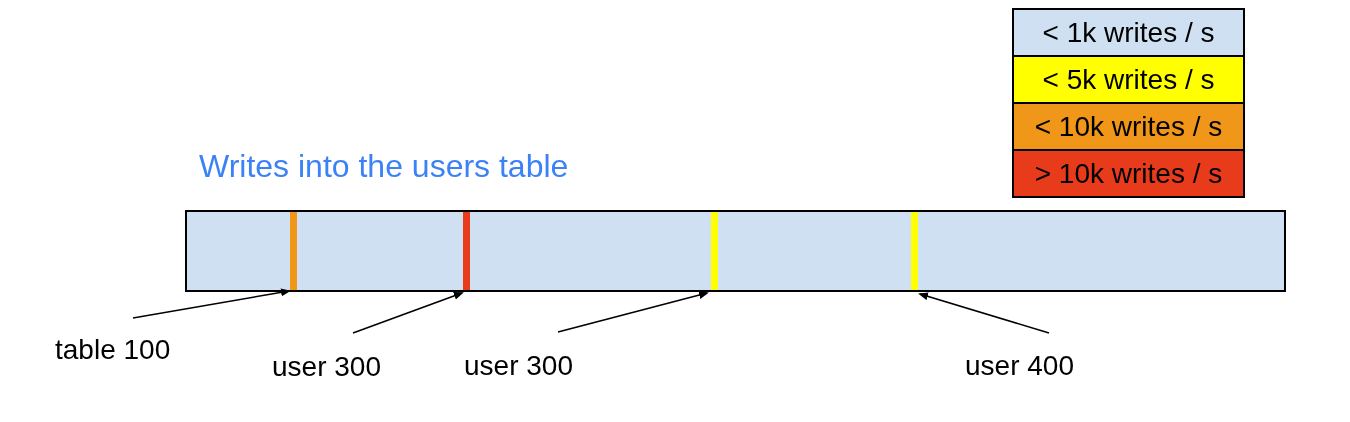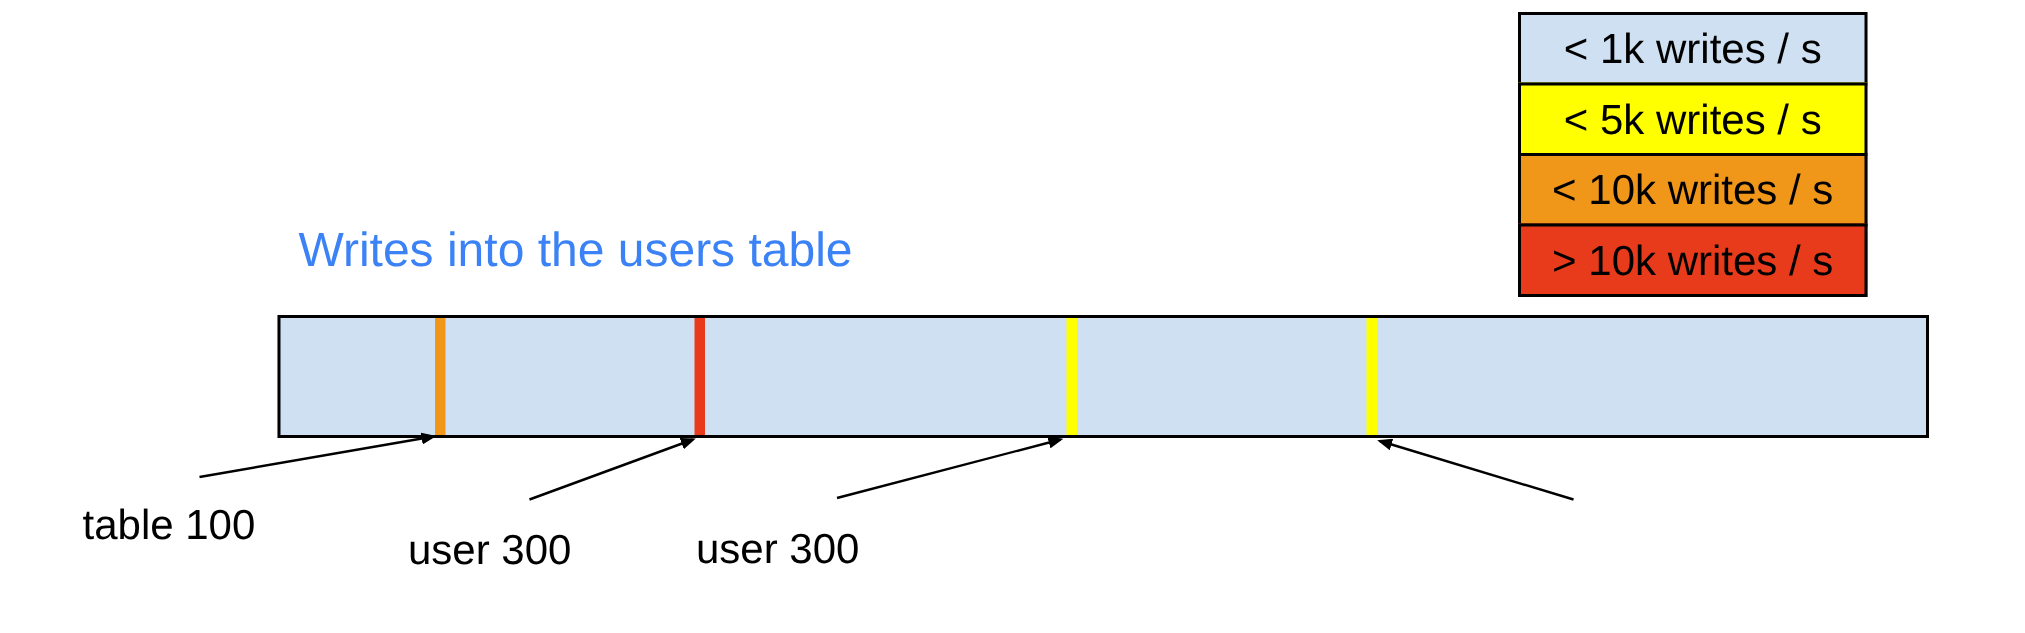--- a/index.html
+++ b/index.html
@@ -120,14 +120,15 @@
     </defs>
     <line x1="133" y1="318" x2="289" y2="291" stroke="#000000" stroke-width="1.6" marker-end="url(#arrowhead)"></line>
     <line x1="353" y1="333" x2="462" y2="293" stroke="#000000" stroke-width="1.6" marker-end="url(#arrowhead)"></line>
     <line x1="558" y1="332" x2="707" y2="293" stroke="#000000" stroke-width="1.6" marker-end="url(#arrowhead)"></line>
     <line x1="1049" y1="333" x2="920" y2="294" stroke="#000000" stroke-width="1.6" marker-end="url(#arrowhead)"></line>
   </svg>
 
   <div class="user-label user-label-100">table 100</div>
   <div class="user-label user-label-200">user 300</div>
   <div class="user-label user-label-300">user 300</div>
+  <div class="user-label user-label-400">user 400</div>
 
 </div>
 
 </body></html>

